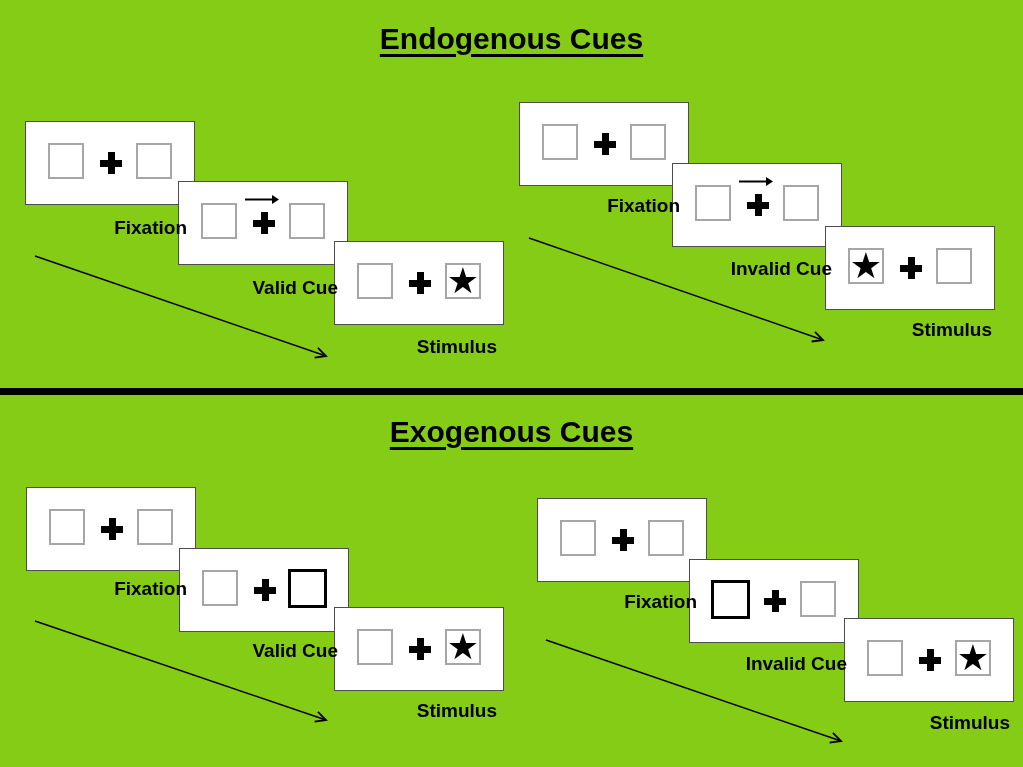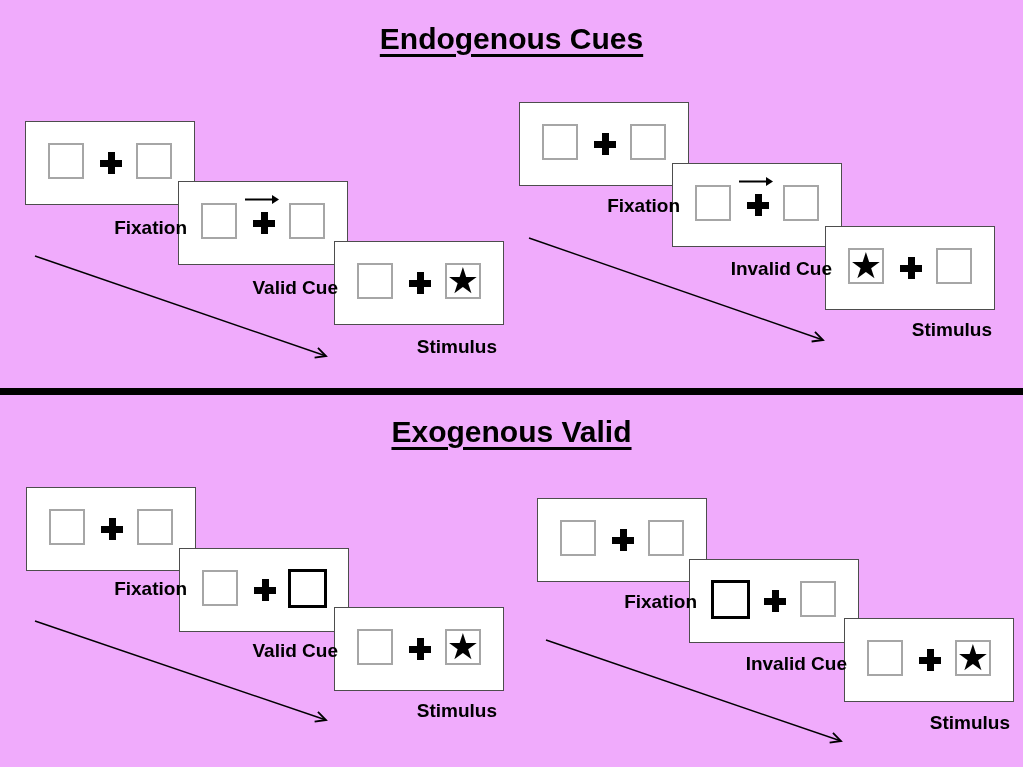--- a/index.html
+++ b/index.html
@@ -1,16 +1,16 @@
 <!DOCTYPE html>
 <html><head>
 <meta charset="utf-8">
 <style>
   html,body{margin:0;padding:0;background:#fff;}
-  #canvas{position:relative;width:1023px;height:767px;background:#f0abfc;overflow:hidden;
+  #canvas{position:relative;width:1023px;height:767px;background:#84cc16;overflow:hidden;
           font-family:"Liberation Sans",sans-serif;}
   .title{position:absolute;left:0;width:100%;text-align:center;
          font-weight:bold;font-size:30px;color:#000;
          text-decoration:underline;text-decoration-thickness:3px;text-underline-offset:5px;}
   .divider{position:absolute;left:0;top:388px;width:1023px;height:7px;background:#000;}
   .panel{position:absolute;width:170px;height:84px;background:#fff;
          border:1.5px solid #4d4d4d;box-sizing:border-box;}
   .z1{z-index:1}.z2{z-index:2}.z3{z-index:3}
   .sq{position:absolute;width:36px;height:36px;background:#fff;
       border:2px solid #a6a6a6;box-sizing:border-box;}
@@ -29,21 +29,21 @@
   .plabel{position:absolute;width:160px;text-align:right;z-index:4;
           font-weight:bold;font-size:19px;color:#000;}
   .timeline{position:absolute;left:0;top:0;z-index:0;}
 </style>
 </head>
 <body>
 
 <div id="canvas">
 
   <div class="title" style="top:22px">Endogenous Cues</div>
-  <div class="title" style="top:415px">Exogenous Valid</div>
+  <div class="title" style="top:415px">Exogenous Cues</div>
 
   <div class="divider"></div>
 
   <svg class="timeline" width="1023" height="767">
     <defs>
       <marker id="ah" viewBox="0 0 12 12" refX="10" refY="6" markerWidth="11" markerHeight="11" orient="auto">
         <path d="M2 2 L10 6 L2 10" fill="none" stroke="#000" stroke-width="1.4"></path>
       </marker>
     </defs>
     <line x1="35" y1="256" x2="326" y2="356" stroke="#000" stroke-width="1.4" marker-end="url(#ah)"></line>

